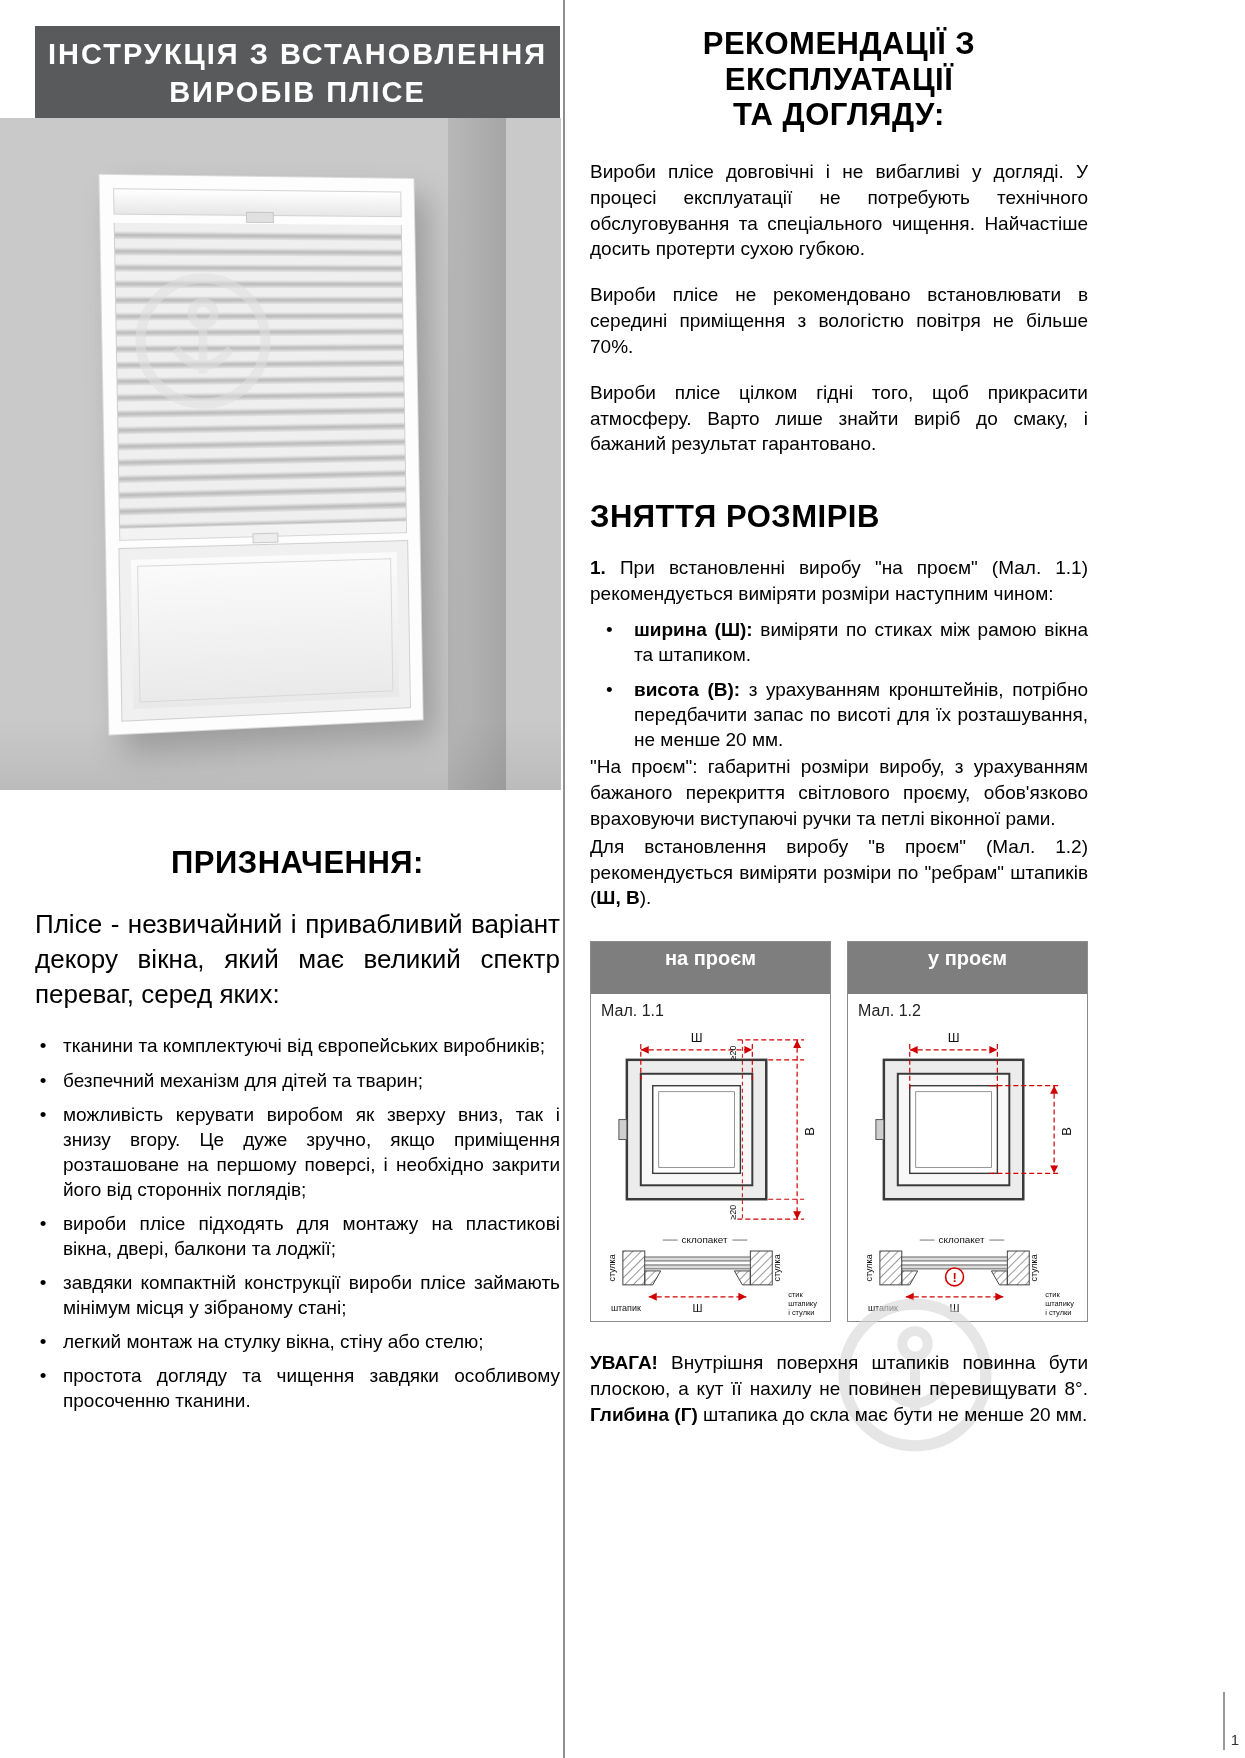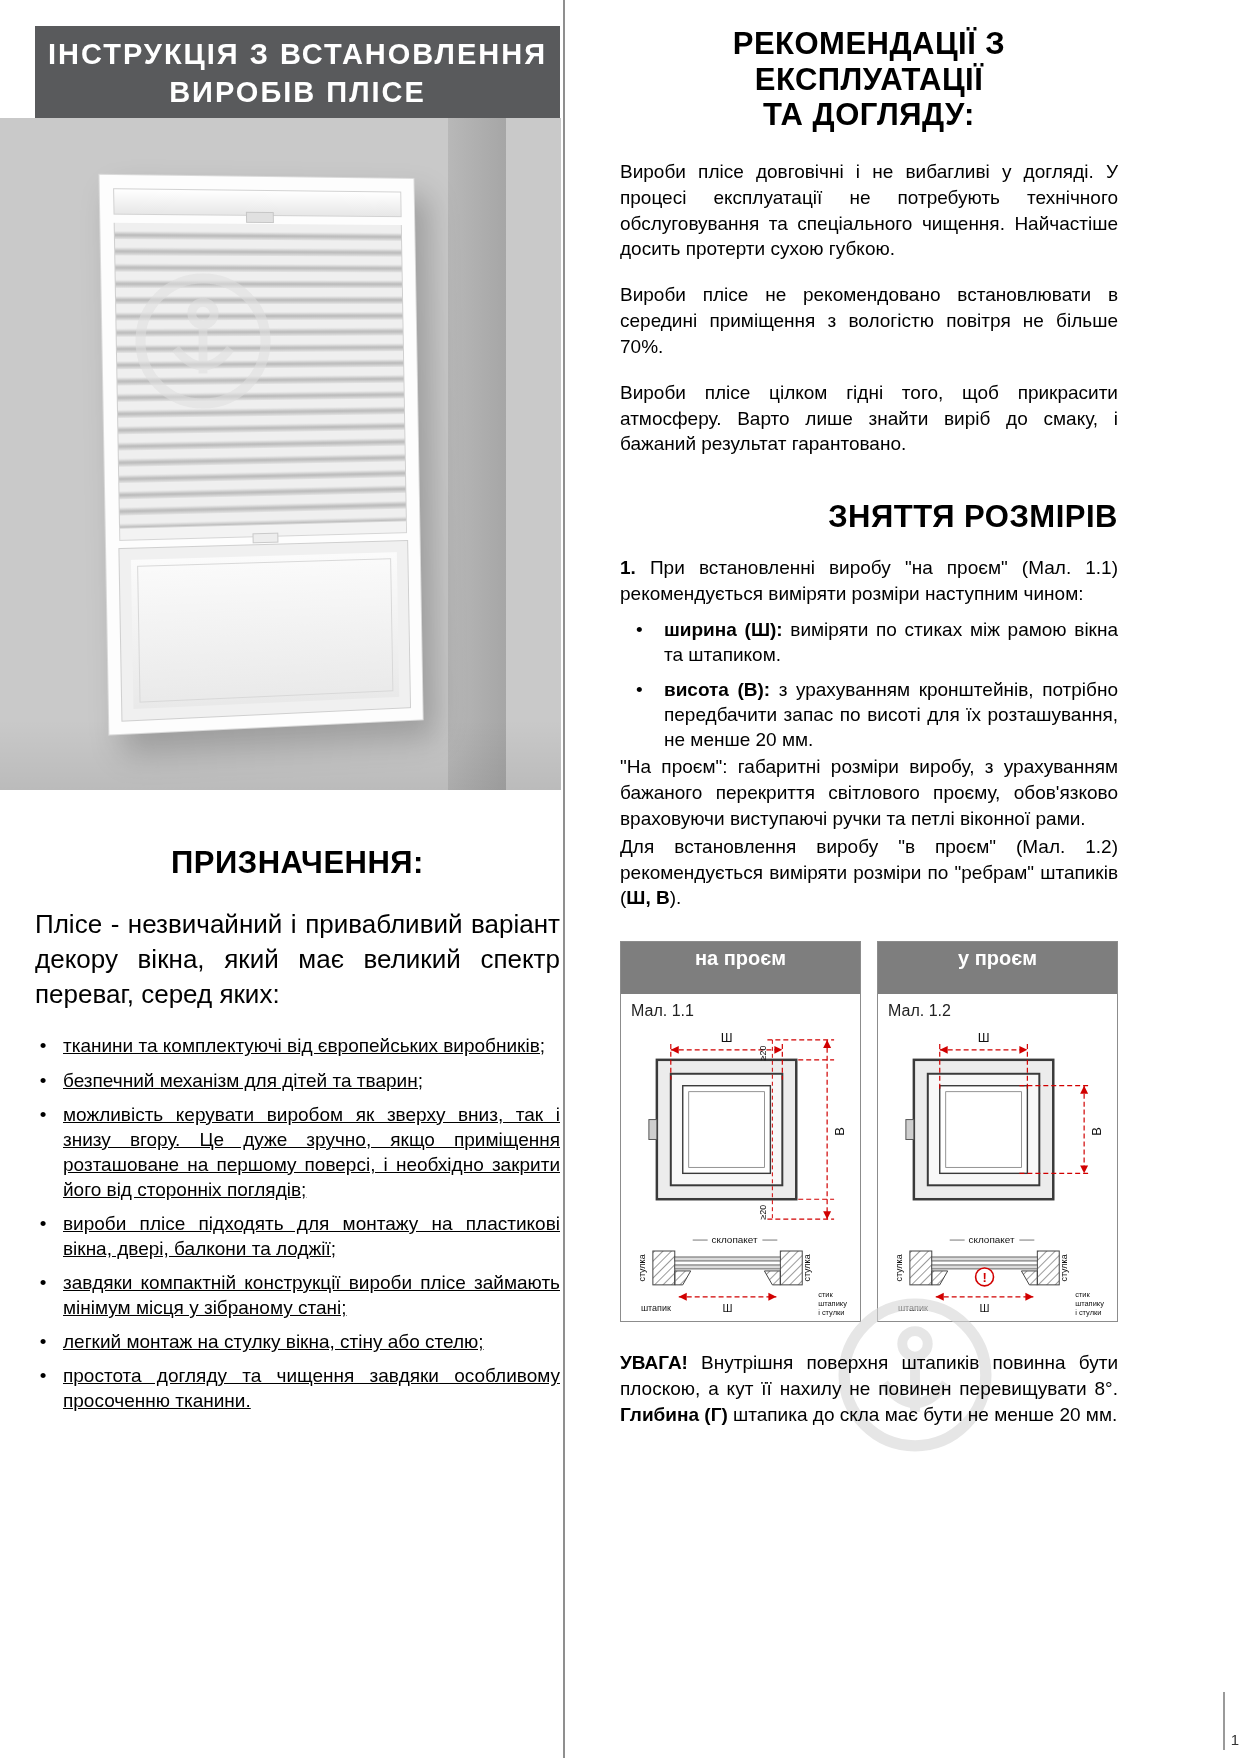--- a/index.html
+++ b/index.html
@@ -39,28 +39,28 @@
   .watermark { position:absolute; pointer-events:none; }
   .wm-top { left:128px; top:148px; opacity:.55; }
   .wm-bottom { left:830px; top:1290px; opacity:.6; }
 
   .purpose { position:absolute; left:35px; top:845px; width:525px; }
   .purpose-h { text-align:center; font-size:31px; font-weight:800; letter-spacing:.5px; margin-bottom:26px; }
   .purpose-intro { font-size:26px; line-height:1.34; text-align:justify; margin-bottom:22px; }
   .blist { list-style:none; }
   .blist .li { display:flex; gap:12px; font-size:19px; line-height:1.32; margin-bottom:9px; }
   .blist .dot { flex:0 0 16px; text-align:center; }
-  .blist .txt { flex:1; text-align:justify;text-decoration:underline; }
+  .blist .txt { flex:1; text-align:justify; }
 
   
-  .right-col { position:absolute; left:620px; top:26px; width:498px; }
+  .right-col { position:absolute; left:590px; top:26px; width:498px; }
   .care-h { text-align:center; font-size:31px; font-weight:800; line-height:1.15; letter-spacing:.5px; }
   .para { font-size:19px; line-height:1.36; text-align:justify; margin-top:20px; }
   .para.first { margin-top:26px; }
-  .measure-h { text-align:right; font-size:31px; font-weight:800; letter-spacing:.5px; margin-top:42px; }
+  .measure-h { text-align:left; font-size:31px; font-weight:800; letter-spacing:.5px; margin-top:42px; }
   .mlist { list-style:none; margin-top:6px; }
   .mlist .li { display:flex; gap:14px; font-size:19px; line-height:1.32; margin-top:10px; padding-left:16px; }
   .mlist .dot { flex:0 0 14px; }
   .mlist .txt { flex:1; text-align:justify; }
   .tight { margin-top:2px; }
 
   
   .diagrams { display:flex; gap:16px; margin-top:30px; }
   .panel { width:241px; border:1px solid #8c8c8c; background:#fff; }
   .panel-header { background:#7e7e7e; color:#fff; font-weight:700; font-size:20px; text-align:center;

